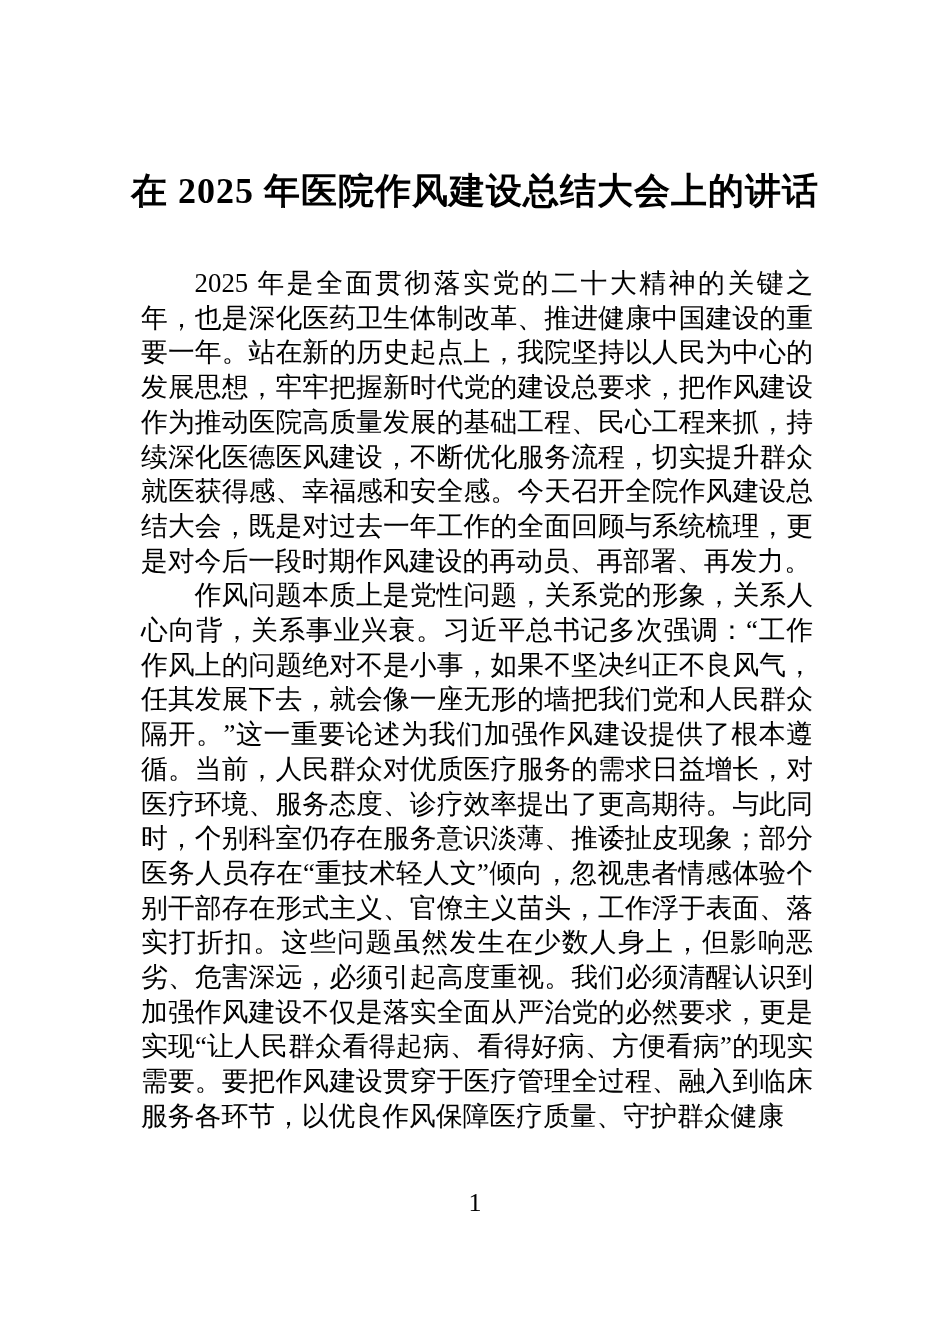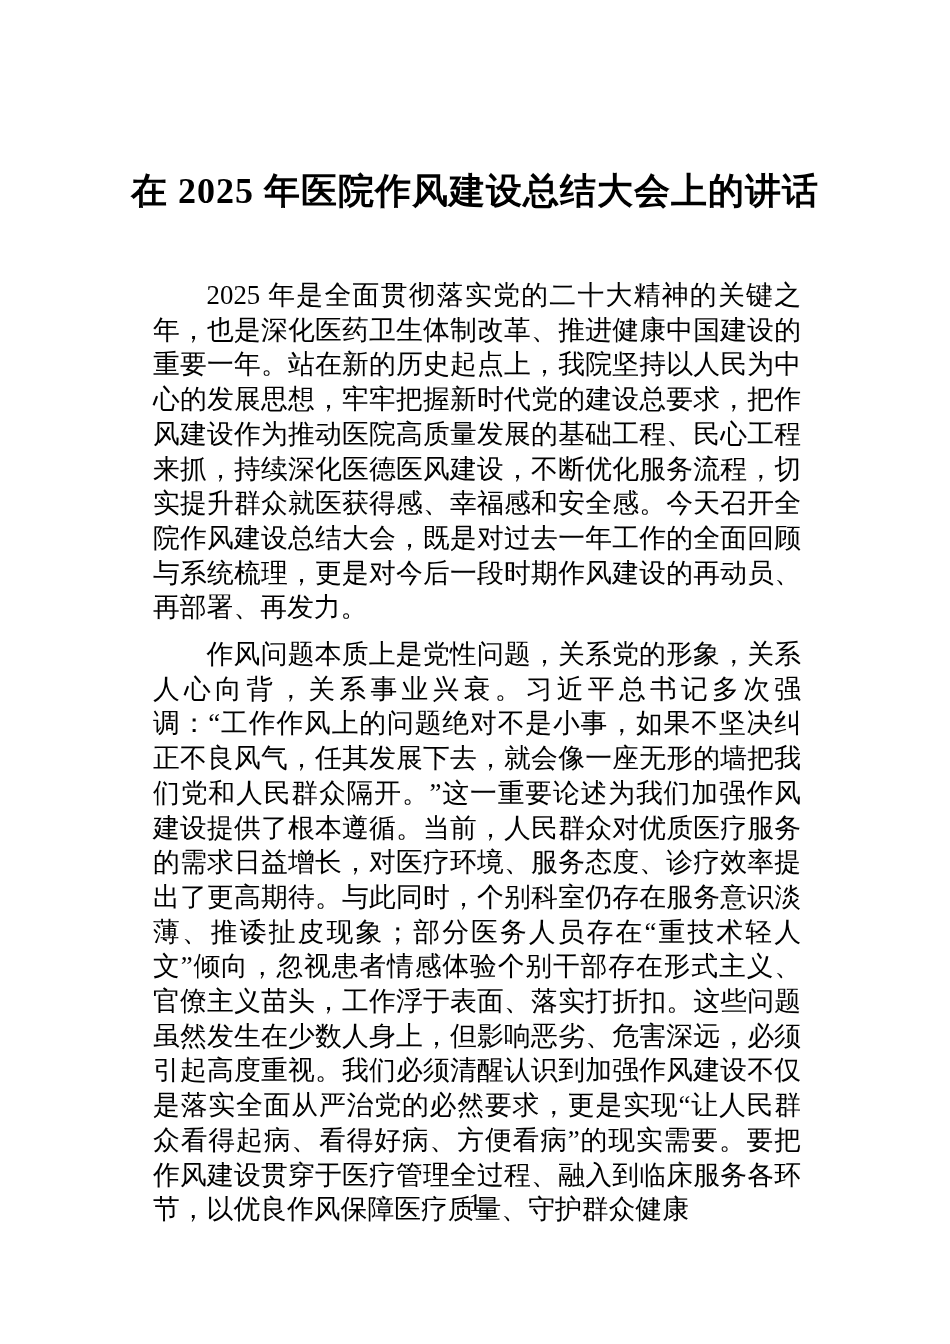--- a/index.html
+++ b/index.html
@@ -32,21 +32,21 @@
     position: absolute;
     top: 266px;
     left: 141px;
     width: 672px;
     font-size: 26.8px;
     line-height: 34.7px;
     text-align: justify;
     text-justify: inter-ideograph;
   }
   .para {
-    margin: 12px;
+    margin: 0;
     padding: 0;
     text-indent: 2em;
     font-family: Liberation Serif, serif;
   }
   .page-number {
     position: absolute;
     top: 1188px;
     left: 0;
     width: 100%;
     text-align: center;

